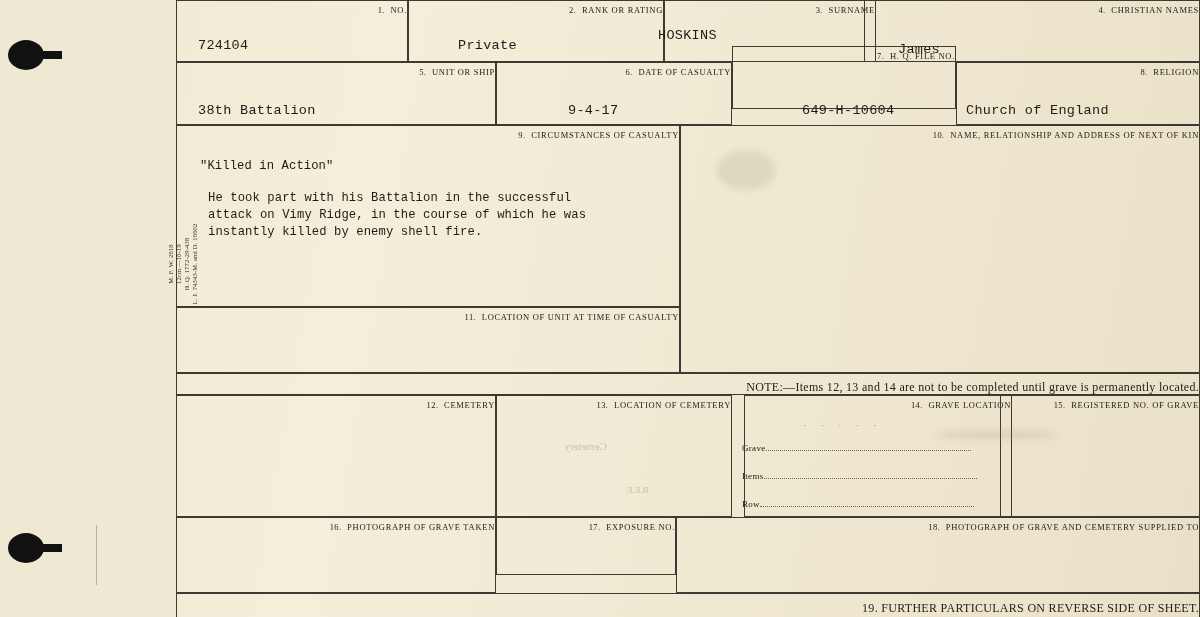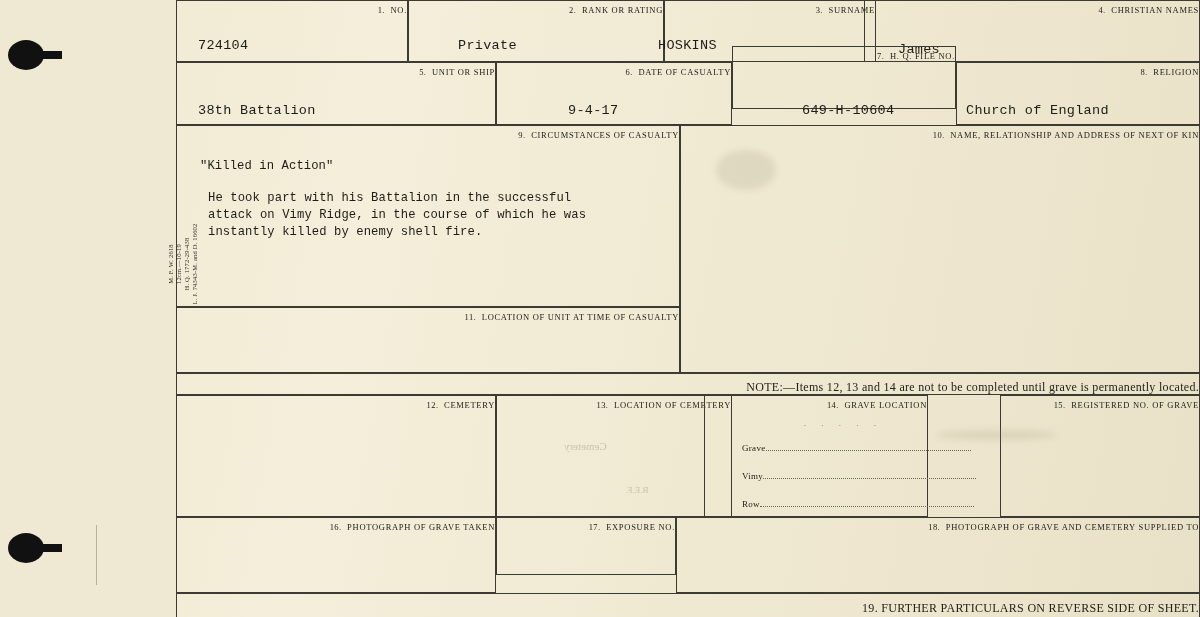--- a/index.html
+++ b/index.html
@@ -186,21 +186,21 @@
     <div class="val" style="left:22px; top:38px;">724104</div>
 
     <div class="box" style="left:232px; top:0; width:256px; height:62px;">
       <div class="hdr"><span class="num">2.</span>&nbsp;&nbsp;<span>RANK OR RATING</span></div>
     </div>
     <div class="val" style="left:282px; top:38px;">Private</div>
 
     <div class="box" style="left:488px; top:0; width:212px; height:62px;">
       <div class="hdr"><span class="num">3.</span>&nbsp;&nbsp;<span>SURNAME</span></div>
     </div>
-    <div class="val" style="left:482px; top:38px;">HOSKINS</div>
+    <div class="val" style="left:482px; top:28px;">HOSKINS</div>
 
     <div class="box" style="left:688px; top:0; width:336px; height:62px;">
       <div class="hdr"><span class="num">4.</span>&nbsp;&nbsp;<span>CHRISTIAN NAMES</span></div>
     </div>
     <div class="val" style="left:722px; top:42px;text-align:right;">James</div>
 
     <div class="box" style="left:0; top:62px; width:320px; height:63px;">
       <div class="hdr"><span class="num">5.</span>&nbsp;&nbsp;<span>UNIT OR SHIP</span></div>
     </div>
     <div class="val" style="left:22px; top:103px;">38th Battalion</div>
@@ -239,29 +239,29 @@
     <div class="box" style="left:0; top:373px; width:1024px; height:22px;">
       <div class="note" style="top:6px;">NOTE:—Items 12, 13 and 14 are not to be completed until grave is permanently located.</div>
     </div>
 
     <div class="box" style="left:0; top:395px; width:320px; height:122px;">
       <div class="hdr"><span class="num">12.</span>&nbsp;&nbsp;<span>CEMETERY</span></div>
     </div>
     <div class="box" style="left:320px; top:395px; width:236px; height:122px;">
       <div class="hdr"><span class="num">13.</span>&nbsp;&nbsp;<span>LOCATION OF CEMETERY</span></div>
     </div>
-    <div class="box" style="left:528px; top:395px; width:224px; height:122px;">
+    <div class="box" style="left:568px; top:395px; width:268px; height:122px;">
       <div class="hdr"><span class="num">14.</span>&nbsp;&nbsp;<span>GRAVE LOCATION</span></div>
     </div>
     <div class="tickrow" style="left:628px; top:420px;">. . . . .</div>
     <div class="grave-lines" style="left:566px; top:440px; width:246px;">
       <span>Grave</span><span class="dots" style="width:205px;"></span>
     </div>
     <div class="grave-lines" style="left:566px; top:468px; width:246px;">
-      <span>Vimy</span><span class="dots" style="width:213px;"></span>
+      <span>Items</span><span class="dots" style="width:213px;"></span>
     </div>
     <div class="grave-lines" style="left:566px; top:496px; width:246px;">
       <span>Row</span><span class="dots" style="width:214px;"></span>
     </div>
 
     <div class="box" style="left:824px; top:395px; width:200px; height:122px;">
       <div class="hdr"><span class="num">15.</span>&nbsp;&nbsp;<span>REGISTERED NO. OF GRAVE</span></div>
     </div>
 
     <div class="box" style="left:0; top:517px; width:320px; height:76px;">

